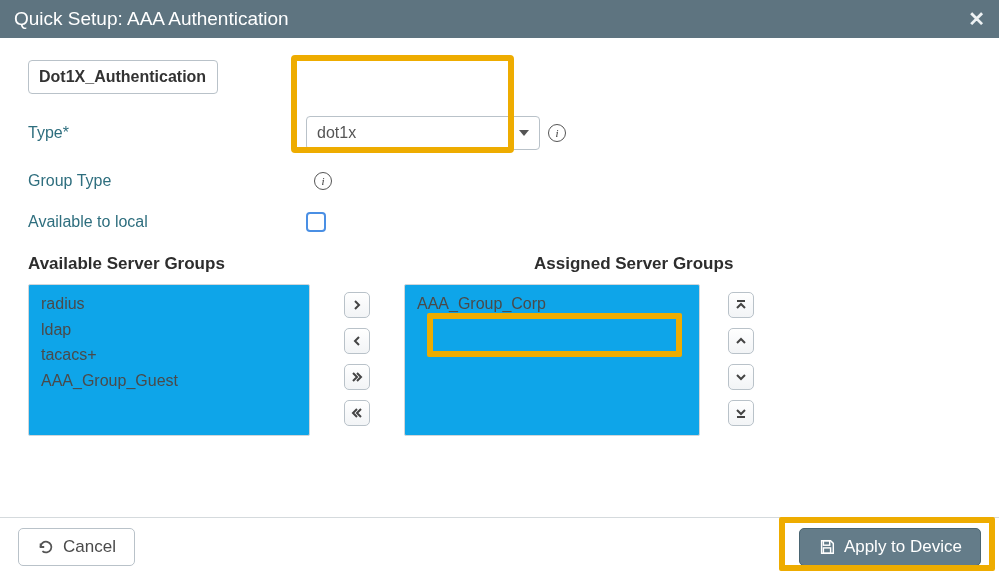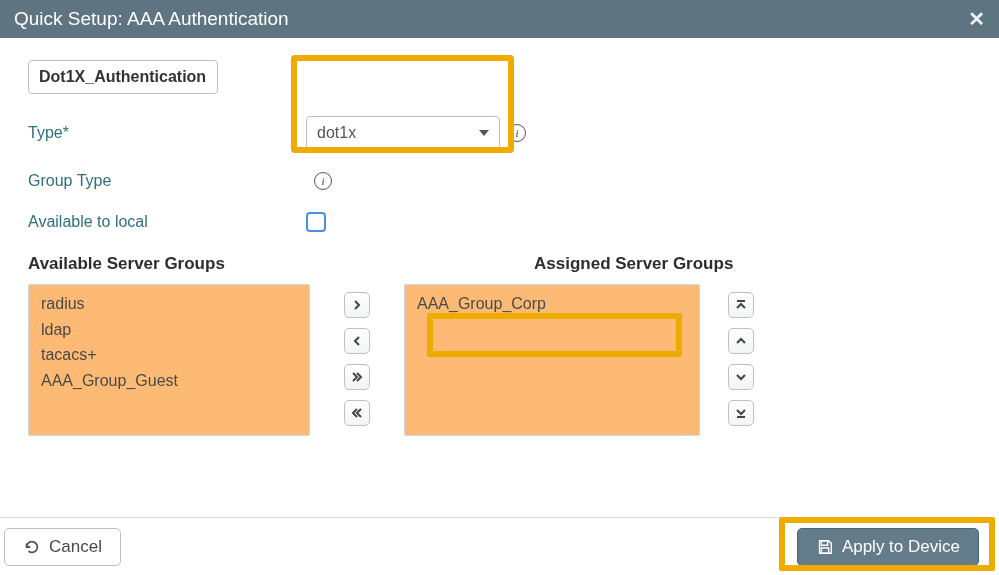--- a/index.html
+++ b/index.html
@@ -49,21 +49,21 @@
       height: 34px;
       border: 1px solid #b9c2c9;
       border-radius: 4px;
       padding: 0 10px;
       font-size: 16px;
       color: #333;
       font-weight: 600;
     }
     .select-wrap {
       position: relative;
-      width: 194px;
+      width: 234px;
       height: 34px;
       border: 1px solid #b9c2c9;
       border-radius: 4px;
       display: flex;
       align-items: center;
       padding: 0 10px;
       background: #fff;
       cursor: pointer;
       gap: 28px;
     }
@@ -118,21 +118,21 @@
     }
     .listbox {
       width: 282px;
       height: 152px;
       border: 1px solid #d0d6da;
       border-radius: 2px;
       padding: 6px 12px;
       font-size: 16px;
       color: #4a4a4a;
       line-height: 1.6;
-      background: #fdba74;
+      background: #0ea5e9;
     }
     .listbox.assigned { width: 296px; }
     .list-item { cursor: pointer; }
     .move-col, .move-col-right {
       display: flex;
       flex-direction: column;
       align-items: center;
       margin: 0 34px;
       gap: 10px;
       padding-top: 8px;
@@ -145,27 +145,27 @@
       background: linear-gradient(#fff,#f2f4f6);
       display: flex;
       align-items: center;
       justify-content: center;
       cursor: pointer;
       color: #444;
     }
     .mini-btn svg { width: 12px; height: 12px; stroke: #444; stroke-width: 2; fill: none; }
     .footer {
       position: absolute;
-      bottom: 0; left: 0; right: 16px;
+      bottom: 0; left: 0; right: 0;
       height: 58px;
       border-top: 1px solid #d5dadd;
       display: flex;
       align-items: center;
       justify-content: space-between;
-      padding: 0 4px;
+      padding: 0 18px;
     }
     .btn {
       height: 38px;
       border-radius: 5px;
       padding: 0 18px;
       display: flex;
       align-items: center;
       gap: 8px;
       cursor: pointer;
       font-size: 17px;

